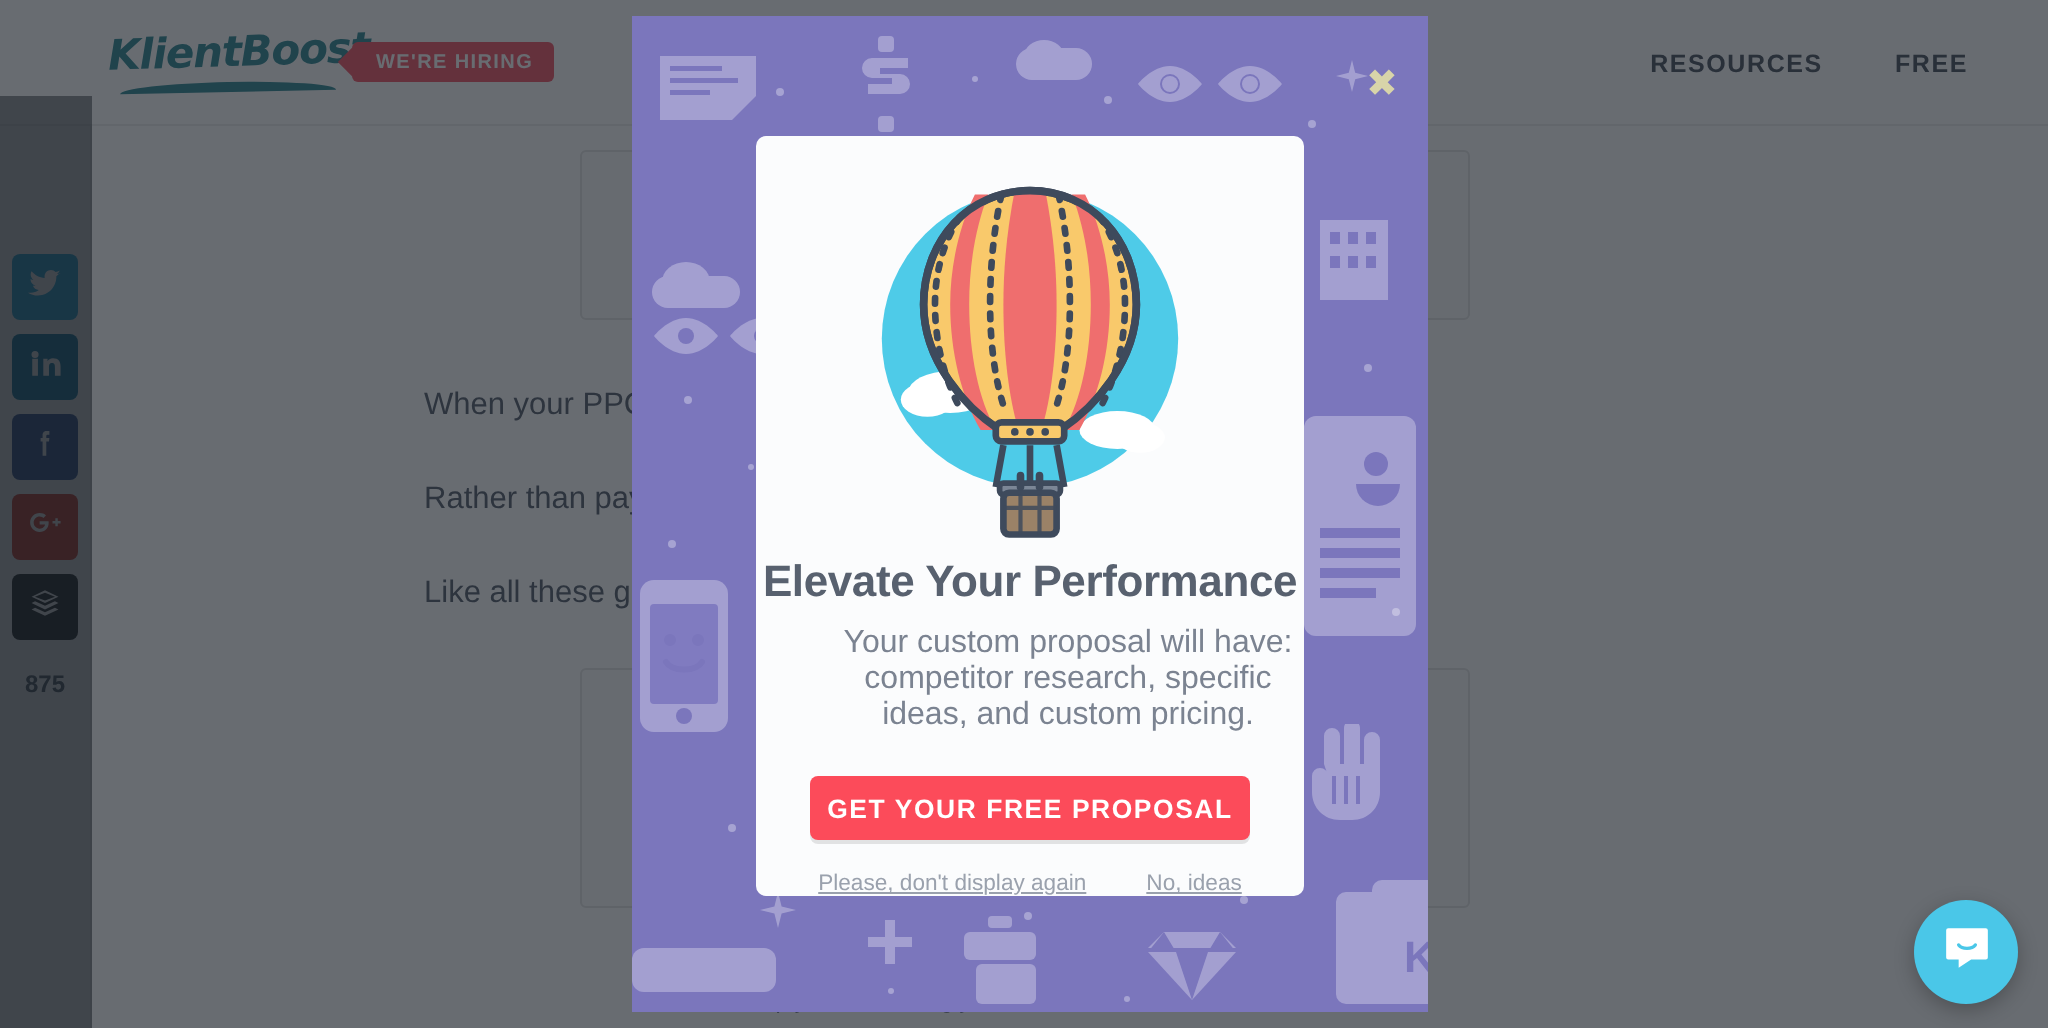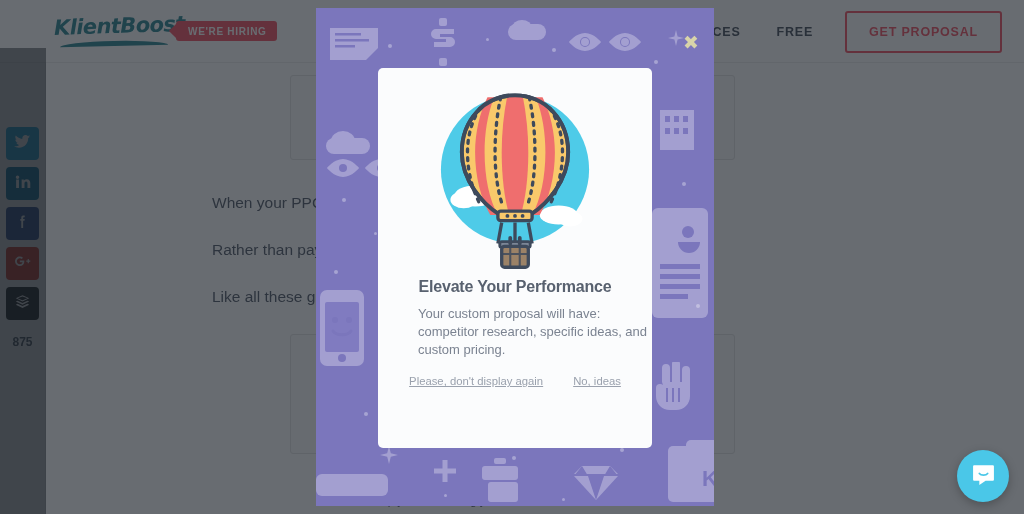--- a/index.html
+++ b/index.html
@@ -188,29 +188,29 @@
     background: #fbfcfd;
     border-radius: 5px;
     z-index: 4;
     display: flex; flex-direction: column;
     align-items: center;
     padding-top: 14px;
   }
   .balloon-art { width: 190px; height: 190px; }
   .modal-title {
     margin-top: 6px;
-    font-size: 16px; font-weight: bold;
+    font-size: 22px; font-weight: bold;
     color: #58616f;
     letter-spacing: -0.2px;
   }
   .modal-sub {
     margin-top: 9px;
     width: 232px;
-    text-align: left;
-    font-size: 13px;
+    text-align: center;
+    font-size: 16px;
     line-height: 18px;
     color: #7b8391;
     margin-left: 38px;
   }
   .modal-cta {
     margin-top: 21px;
     width: 220px; height: 41px;
     background: #fc4b5a;
     border-radius: 4px;
     border: none;
@@ -266,21 +266,20 @@
     <div class="topbar">
       <div class="logo">
         <div class="logo-text">KlientBoost</div>
         <div class="logo-underline"></div>
       </div>
       <div class="hiring-badge">WE'RE HIRING</div>
 
       <div class="nav">
         <div class="nav-item">RESOURCES</div>
         <div class="nav-item">FREE</div>
-        <div class="nav-cta">GET PROPOSAL</div>
       </div>
     </div>
 
     <div class="article">
       <div class="content-box"></div>
       <div style="height:28px"></div>
       <div class="para">When your PPC                                  me keywords in your organic SEO</div>
       <div class="para">Rather than pay                                  those specific focus keyword t</div>
       <div class="para">Like all these gu</div>
       <div class="content-box2"></div>
@@ -496,20 +495,21 @@
             <circle cx="108" cy="141" r="2" fill="#3e4a5c"></circle>
             <path d="M86 148l-4 22M114 148l4 22M100 148v22" stroke="#3e4a5c" stroke-width="3.5" fill="none"></path>
             <rect x="84" y="168" width="32" height="6" rx="2" fill="#7b8696" stroke="#3e4a5c" stroke-width="3"></rect>
             <rect x="86" y="173" width="28" height="22" rx="3" fill="#9b8267" stroke="#3e4a5c" stroke-width="3.5"></rect>
             <path d="M95 164v6M105 164v6" stroke="#3e4a5c" stroke-width="4" stroke-linecap="round"></path>
             <path d="M86 181h28M95 174v21M105 174v21" stroke="#3e4a5c" stroke-width="2.2" fill="none" opacity="0.85"></path>
           </svg>
         </span>
         <div class="modal-title">Elevate Your Performance</div>
         <div class="modal-sub">Your custom proposal will have: competitor research, specific ideas, and custom pricing.</div>
+        <button class="modal-cta">GET YOUR FREE PROPOSAL</button>
         <div class="modal-links">
           <span>Please, don't display again</span>
           <span>No, ideas</span>
         </div>
       </div>
     </div>
   </div>
 
   <div class="chat-widget">
     <span>

